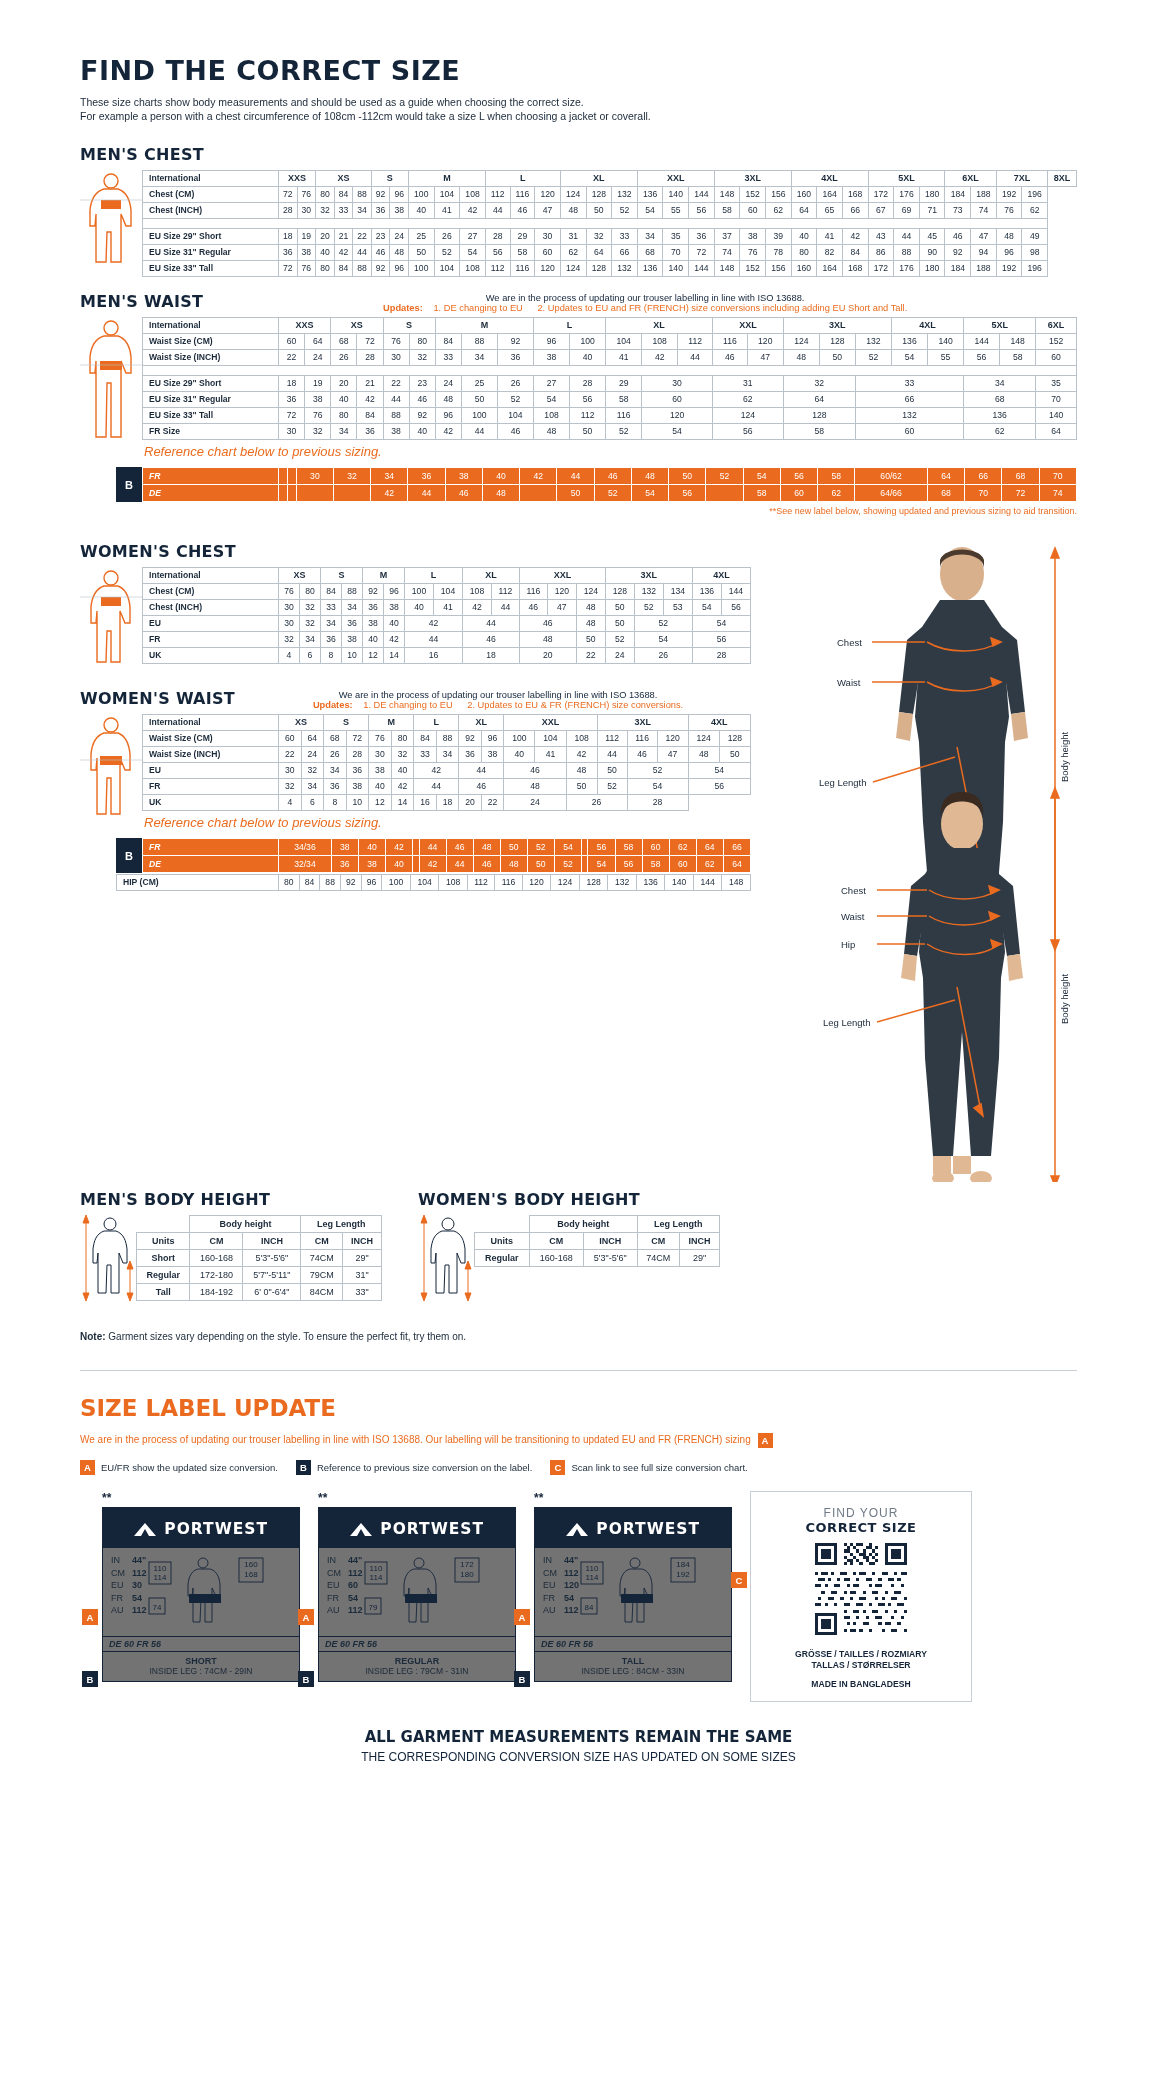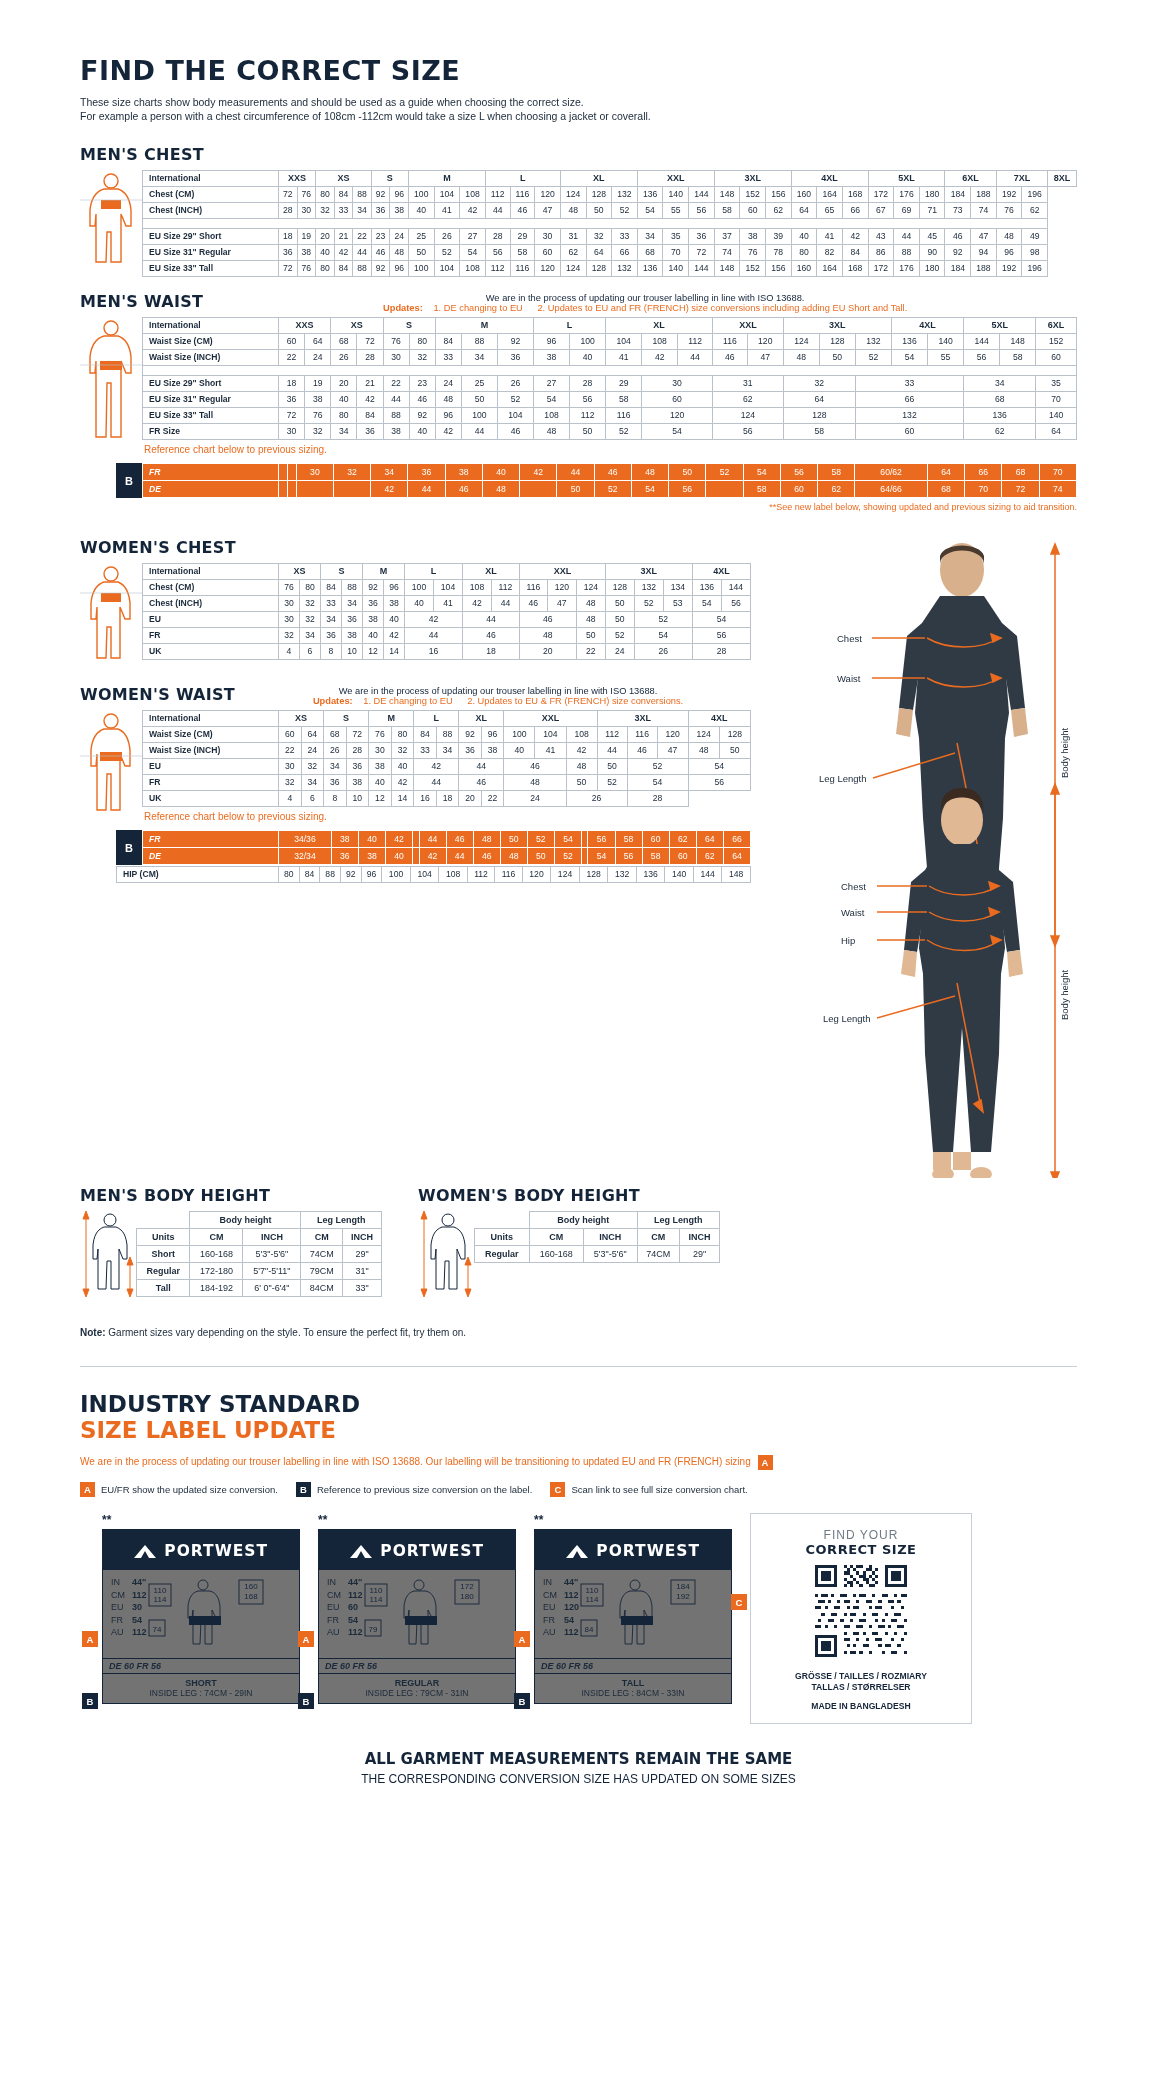--- a/index.html
+++ b/index.html
@@ -17,21 +17,21 @@
   table.size{border-collapse:collapse;width:100%;font-size:8.6px;}
   table.size th, table.size td{border:1px solid #b9c2cb;padding:2px 1px;text-align:center;color:#1b2a3a;line-height:11px;}
   table.size th.hdr{font-weight:bold;font-size:9px;}
   table.size td.lab, table.size th.lab{text-align:left;padding-left:6px;font-weight:bold;width:128px;}
   table.size tr.grouphdr th{font-weight:bold;}
   .nb{border:none !important;}
   .spacer-row td{border-left:1px solid #b9c2cb;border-right:1px solid #b9c2cb;border-top:none;border-bottom:none;height:5px;}
   .note-upd{font-size:9.3px;color:#14253a;text-align:center;margin:6px 0 4px 0;}
   .note-upd b{color:#14253a;}
   .note-upd .or{color:#ea6b1f;}
-  .ref-note{font-size:10px;color:#ea6b1f;margin:4px 0 2px 2px;}
+  .ref-note{font-size:13px;color:#ea6b1f;font-style:italic;margin:4px 0 2px 2px;}
   .foot-note{font-size:9px;color:#ea6b1f;text-align:right;margin-top:4px;}
   
   table.ref{border-collapse:collapse;width:100%;font-size:8.6px;}
   table.ref td{border:1px solid #ffffff;padding:2px 1px;text-align:center;color:#ffffff;background:#ea6b1f;line-height:12px;}
   table.ref td.lab{text-align:left;padding-left:6px;font-weight:bold;width:128px;font-style:italic;}
   .refwrap{display:flex;}
   .refwrap .bcol{width:26px;flex:0 0 26px;background:#14253a;color:#fff;font-weight:bold;font-size:11px;display:flex;align-items:center;justify-content:center;}
   
   .bodyfig{display:block;}
   .two-col{display:flex;gap:26px;}
@@ -1079,21 +1079,20 @@
       </div>
     </div>
   </div>
 
   <div class="note-line">
     <b>Note:</b><span> Garment sizes vary depending on the style. To ensure the perfect fit, try them on.</span>
   </div>
 
   <hr class="div">
 
-  <h2 class="ind">INDUSTRY STANDARD</h2>
   <h2 class="ind2">SIZE LABEL UPDATE</h2>
   <div class="ind-sub">
     <span class="orange">We are in the process of updating our trouser labelling in line with ISO 13688. Our labelling will be transitioning to updated EU and FR (FRENCH) sizing</span>
     <span class="sq o" style="margin-left:4px;vertical-align:middle;">A</span>
   </div>
 
   <div class="legend">
     <div class="item">
       <span class="sq o">A</span>
       <span>EU/FR show the updated size conversion.</span>

